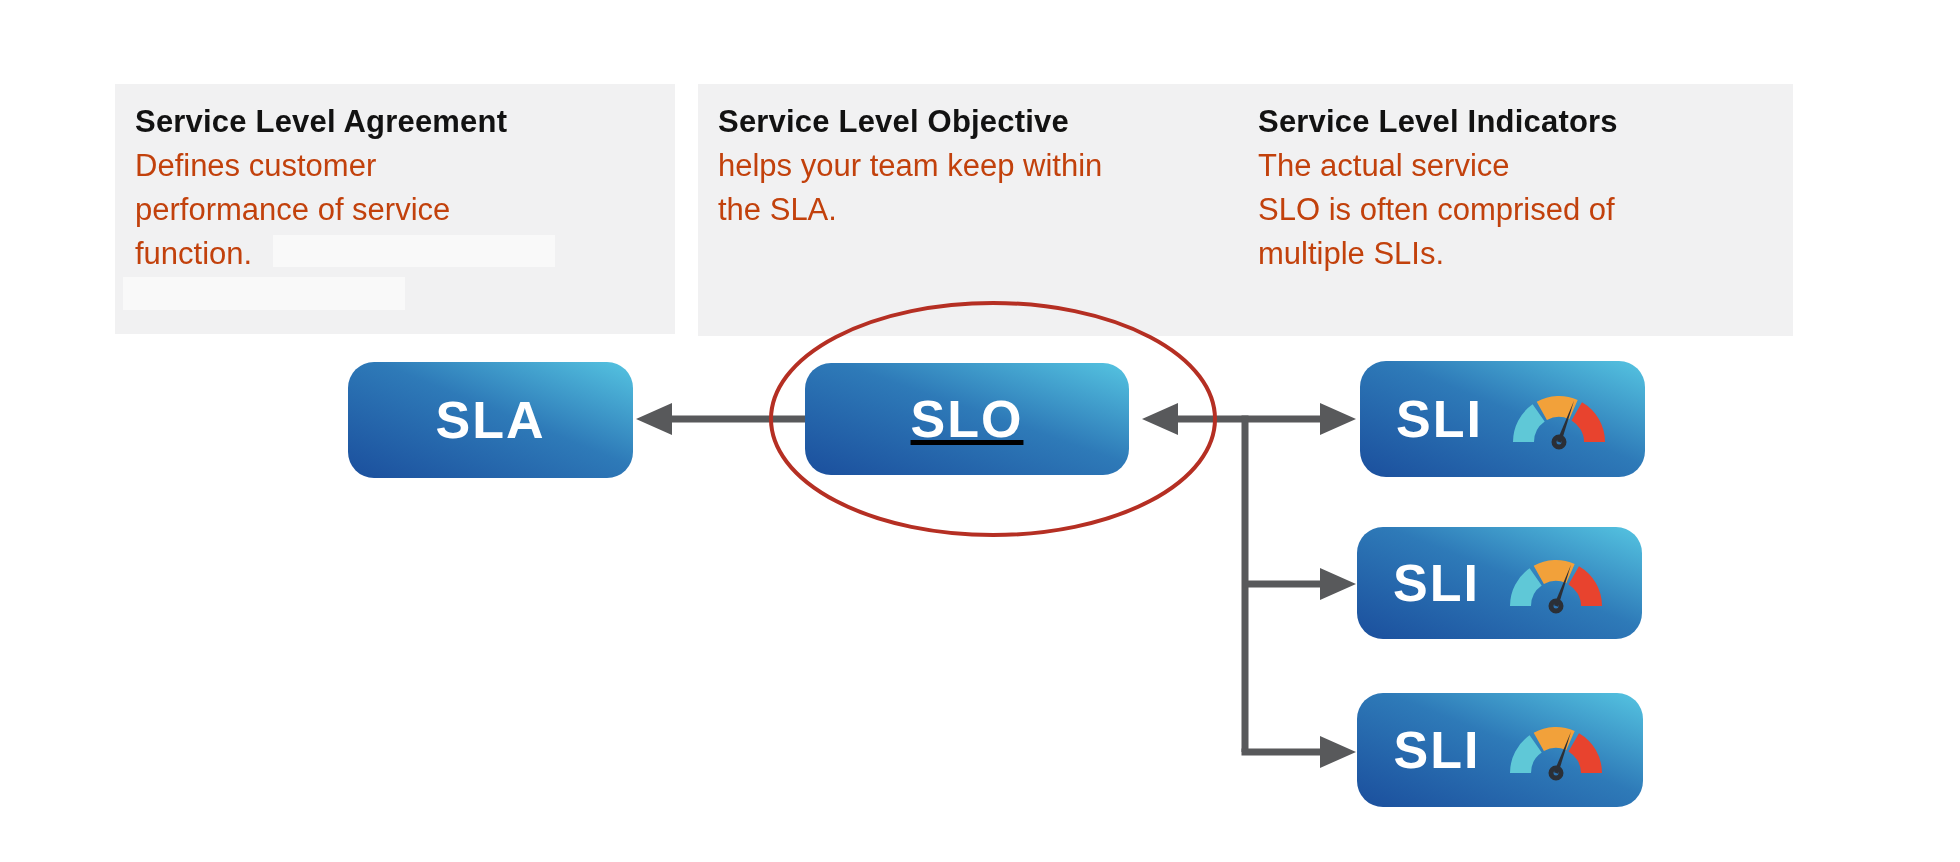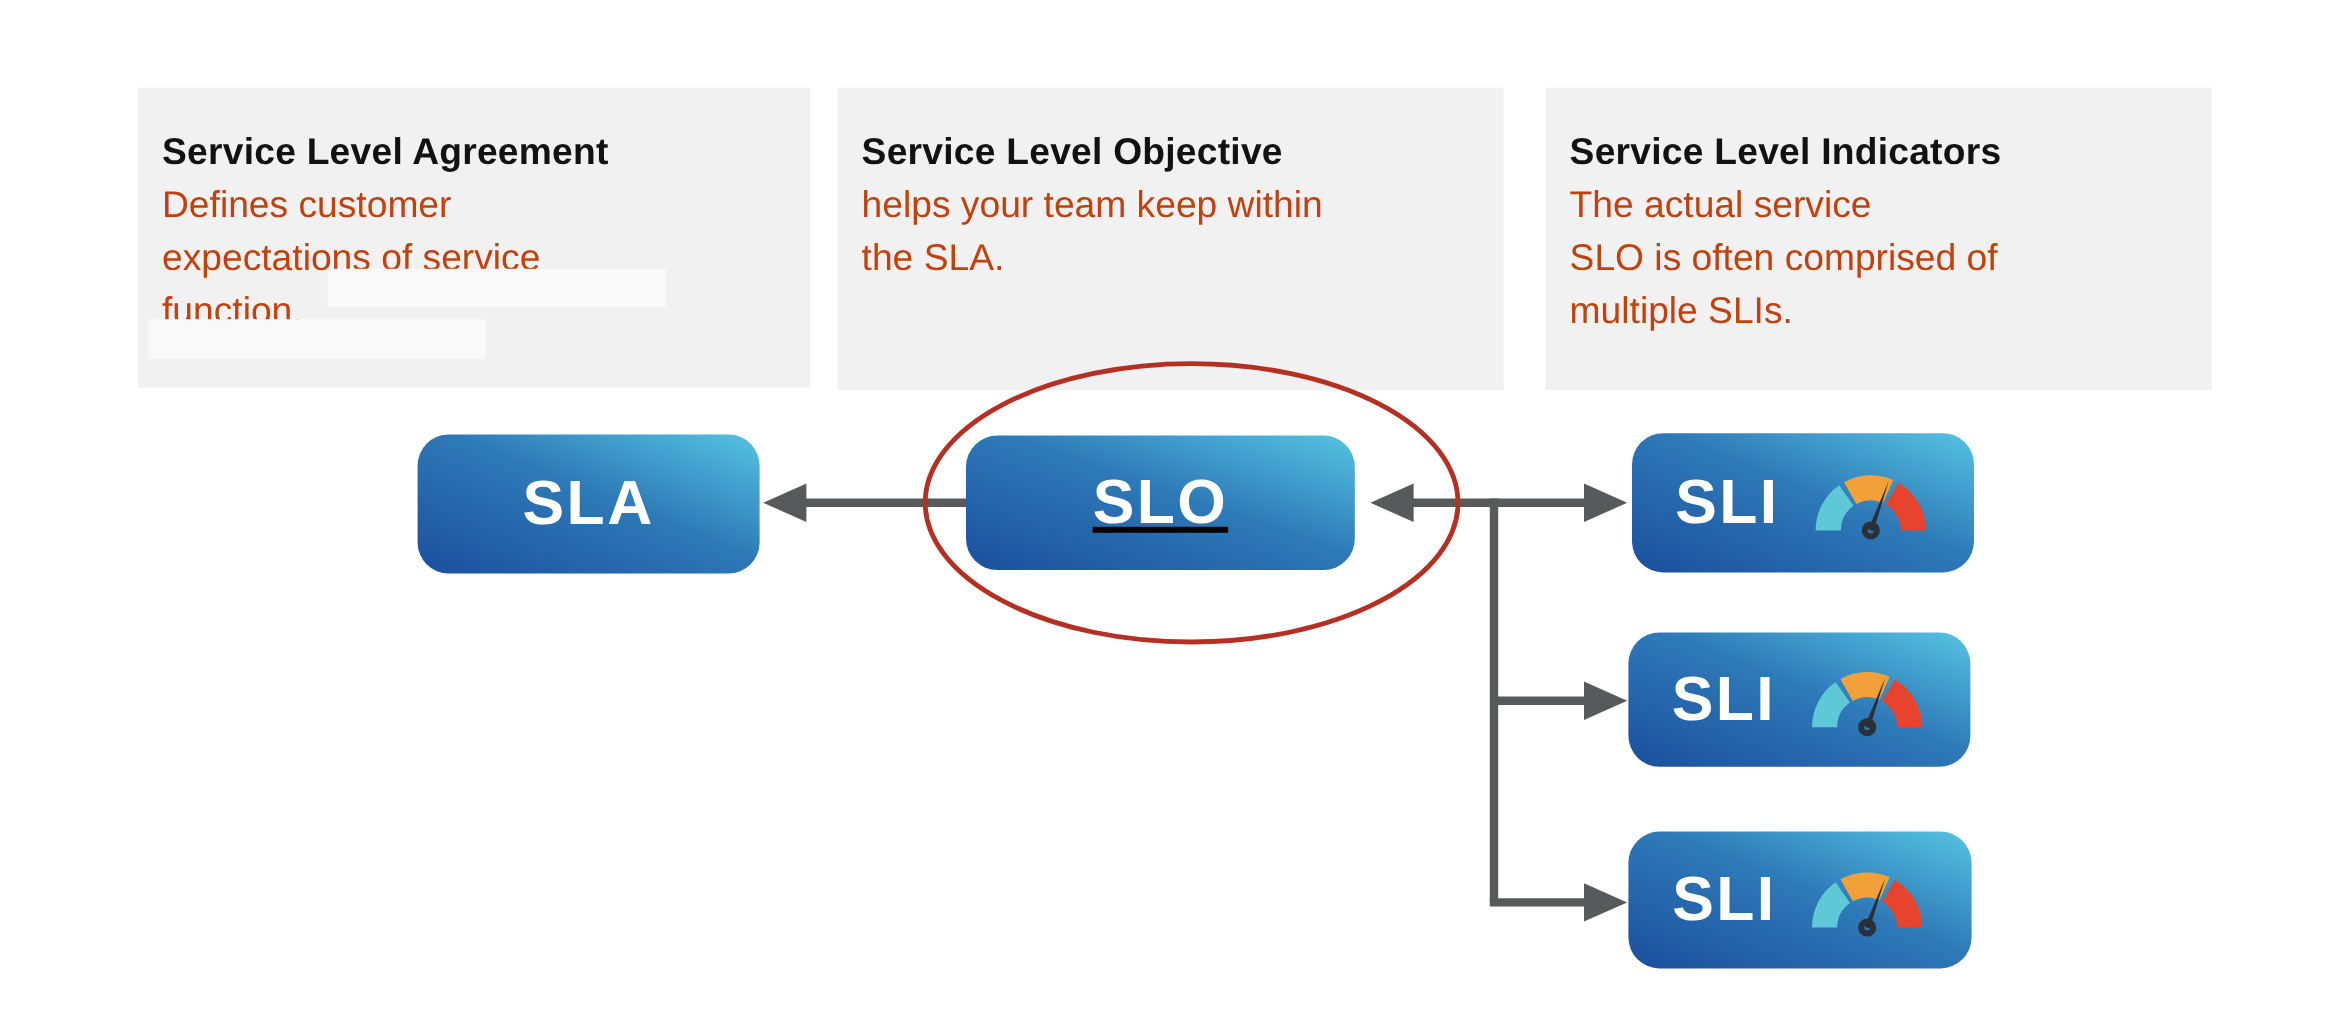--- a/index.html
+++ b/index.html
@@ -8,22 +8,23 @@
     width:1960px; height:862px;
     background:#ffffff;
     font-family:"Liberation Sans", sans-serif;
     overflow:hidden;
   }
 
   
   .card {
     position:absolute;
     background:var(--card-bg, #f1f1f2);
-    padding:32px 20px;
+    padding:16px 20px;
     box-sizing:border-box;
+    margin-top:11px;
   }
   .card-title {
     font-size:31px; font-weight:bold; color:#121212;
     line-height:44px; letter-spacing:0.2px;
   }
   .card-line {
     font-size:31px; color:#c2410c; line-height:44px;
   }
   .redaction {
     position:absolute;
@@ -96,33 +97,33 @@
 
     <g>
       <line class="conn-line" x1="1241.5" y1="752" x2="1322" y2="752"></line>
       <polygon class="conn-head" points="1356,752 1320,736 1320,768"></polygon>
     </g>
   </svg>
 
   <div class="card" style="left:115px; top:73px; width:560px; height:250px;">
     <div class="card-title">Service Level Agreement</div>
     <div class="card-line">Defines customer</div>
-    <div class="card-line">expectations of service</div>
+    <div class="card-line">performance of service</div>
     <div class="card-line">function.</div>
     <div class="redaction" style="left:158px; top:151px; width:282px; height:32px;"></div>
     <div class="redaction" style="left:8px; top:193px; width:282px; height:33px;"></div>
   </div>
 
   <div class="card" style="left:698px; top:73px; width:555px; height:252px;">
     <div class="card-title">Service Level Objective</div>
     <div class="card-line">helps your team keep within</div>
     <div class="card-line">the SLA.</div>
   </div>
 
-  <div class="card" style="left:1288px; top:73px; width:555px; height:252px;">
+  <div class="card" style="left:1238px; top:73px; width:555px; height:252px;">
     <div class="card-title">Service Level Indicators</div>
     <div class="card-line">The actual service</div>
     <div class="card-line">SLO is often comprised of</div>
     <div class="card-line">multiple SLIs.</div>
   </div>
 
   <div class="node" style="left:348px; top:362px; width:285px; height:116px;">
     <span class="node-label">SLA</span>
   </div>
 

